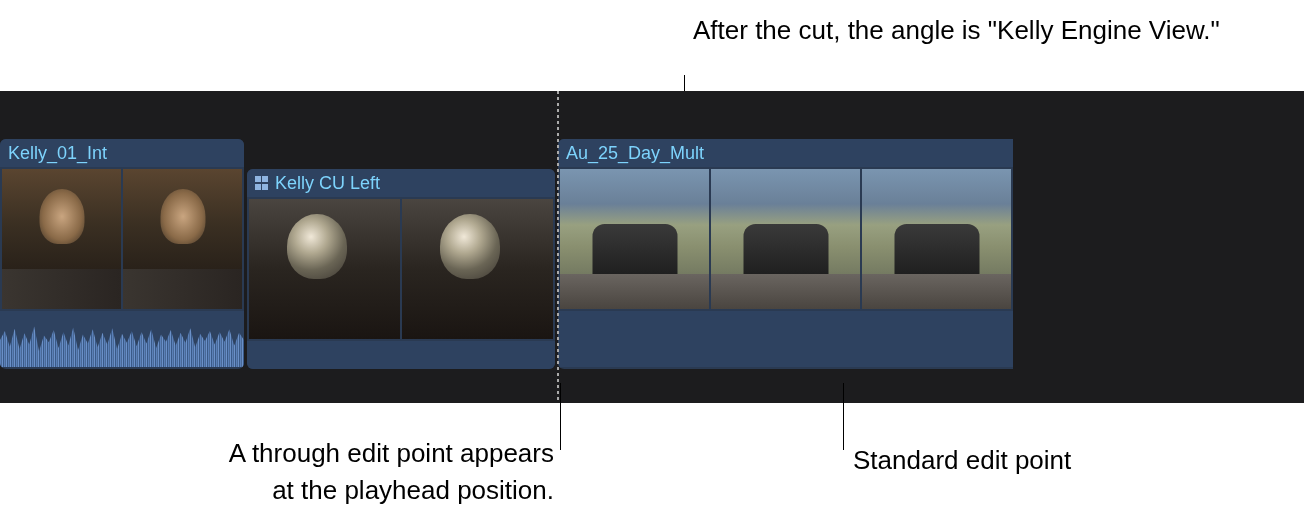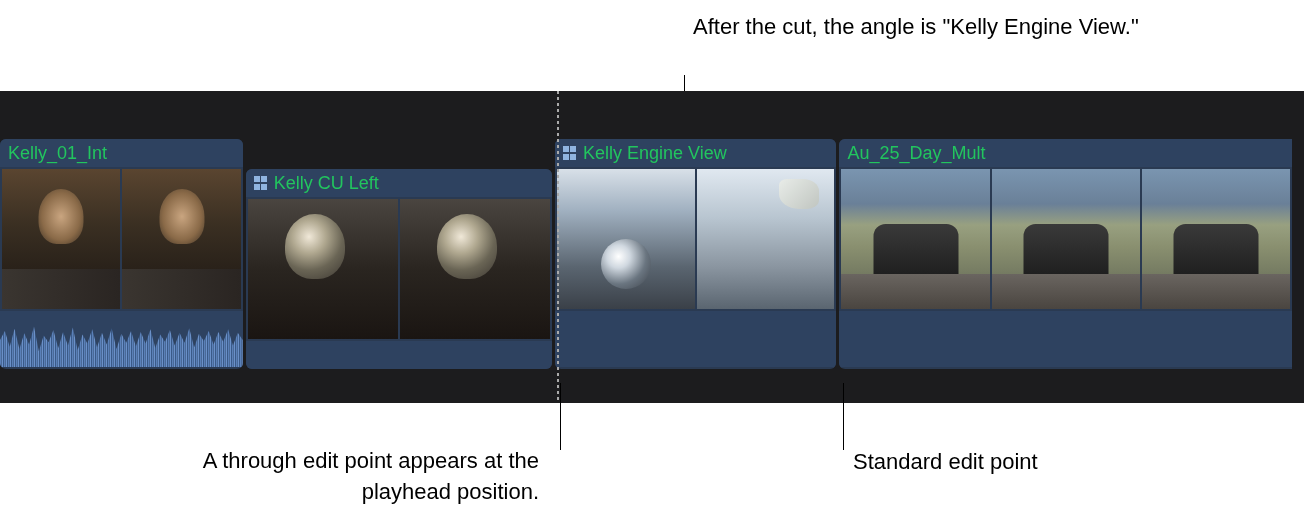--- a/index.html
+++ b/index.html
@@ -10,32 +10,32 @@
     body {
       font-family: -apple-system, BlinkMacSystemFont, "Helvetica Neue", Arial, sans-serif;
       background: #ffffff;
       width: 1304px;
       height: 524px;
       position: relative;
       overflow: hidden;
     }
     .annotation {
       position: absolute;
-      font-size: 22px;
+      font-size: 26px;
       color: #000000;
       line-height: 1.4;
     }
     .annotation-top {
       top: 12px;
       left: 693px;
       text-align: left;
     }
     .annotation-bottom-left {
       bottom: 16px;
-      left: 199px;
+      left: 214px;
       text-align: right;
       width: 340px;
     }
     .annotation-bottom-right {
       bottom: 46px;
       left: 853px;
       text-align: right;
     }
     .leader-line {
       position: absolute;
@@ -81,21 +81,21 @@
       overflow: hidden;
       margin-right: 3px;
       background: #2a3a52;
     }
     .clip-header {
       height: 28px;
       display: flex;
       align-items: center;
       padding: 0 8px;
       background: #2e4260;
-      color: #22c55e;
+      color: #7dd3fc;
       font-size: 18px;
       gap: 6px;
     }
     .multicam-icon {
       width: 14px;
       height: 14px;
       display: inline-flex;
       flex-wrap: wrap;
       gap: 1px;
     }
@@ -294,36 +294,20 @@
         </span>
         <span>Kelly CU Left</span>
       </div>
       <div class="clip-body">
         <div class="thumbnail thumb-helmet"></div>
         <div class="thumbnail thumb-helmet"></div>
       </div>
       <div class="audio-flat"></div>
     </div>
 
-    <div class="clip clip-3">
-      <div class="clip-header">
-        <span class="multicam-icon">
-          <span></span>
-            <span></span>
-            <span></span>
-            <span></span>
-        </span>
-        <span>Kelly Engine View</span>
-      </div>
-      <div class="clip-body">
-        <div class="thumbnail thumb-engine"></div>
-        <div class="thumbnail thumb-engine2"></div>
-      </div>
-      <div class="audio-flat"></div>
-    </div>
 
     <div class="clip clip-4">
       <div class="clip-header">
         <span>Au_25_Day_Mult</span>
       </div>
       <div class="clip-body">
         <div class="thumbnail thumb-road"></div>
         <div class="thumbnail thumb-road"></div>
         <div class="thumbnail thumb-road"></div>
       </div>

